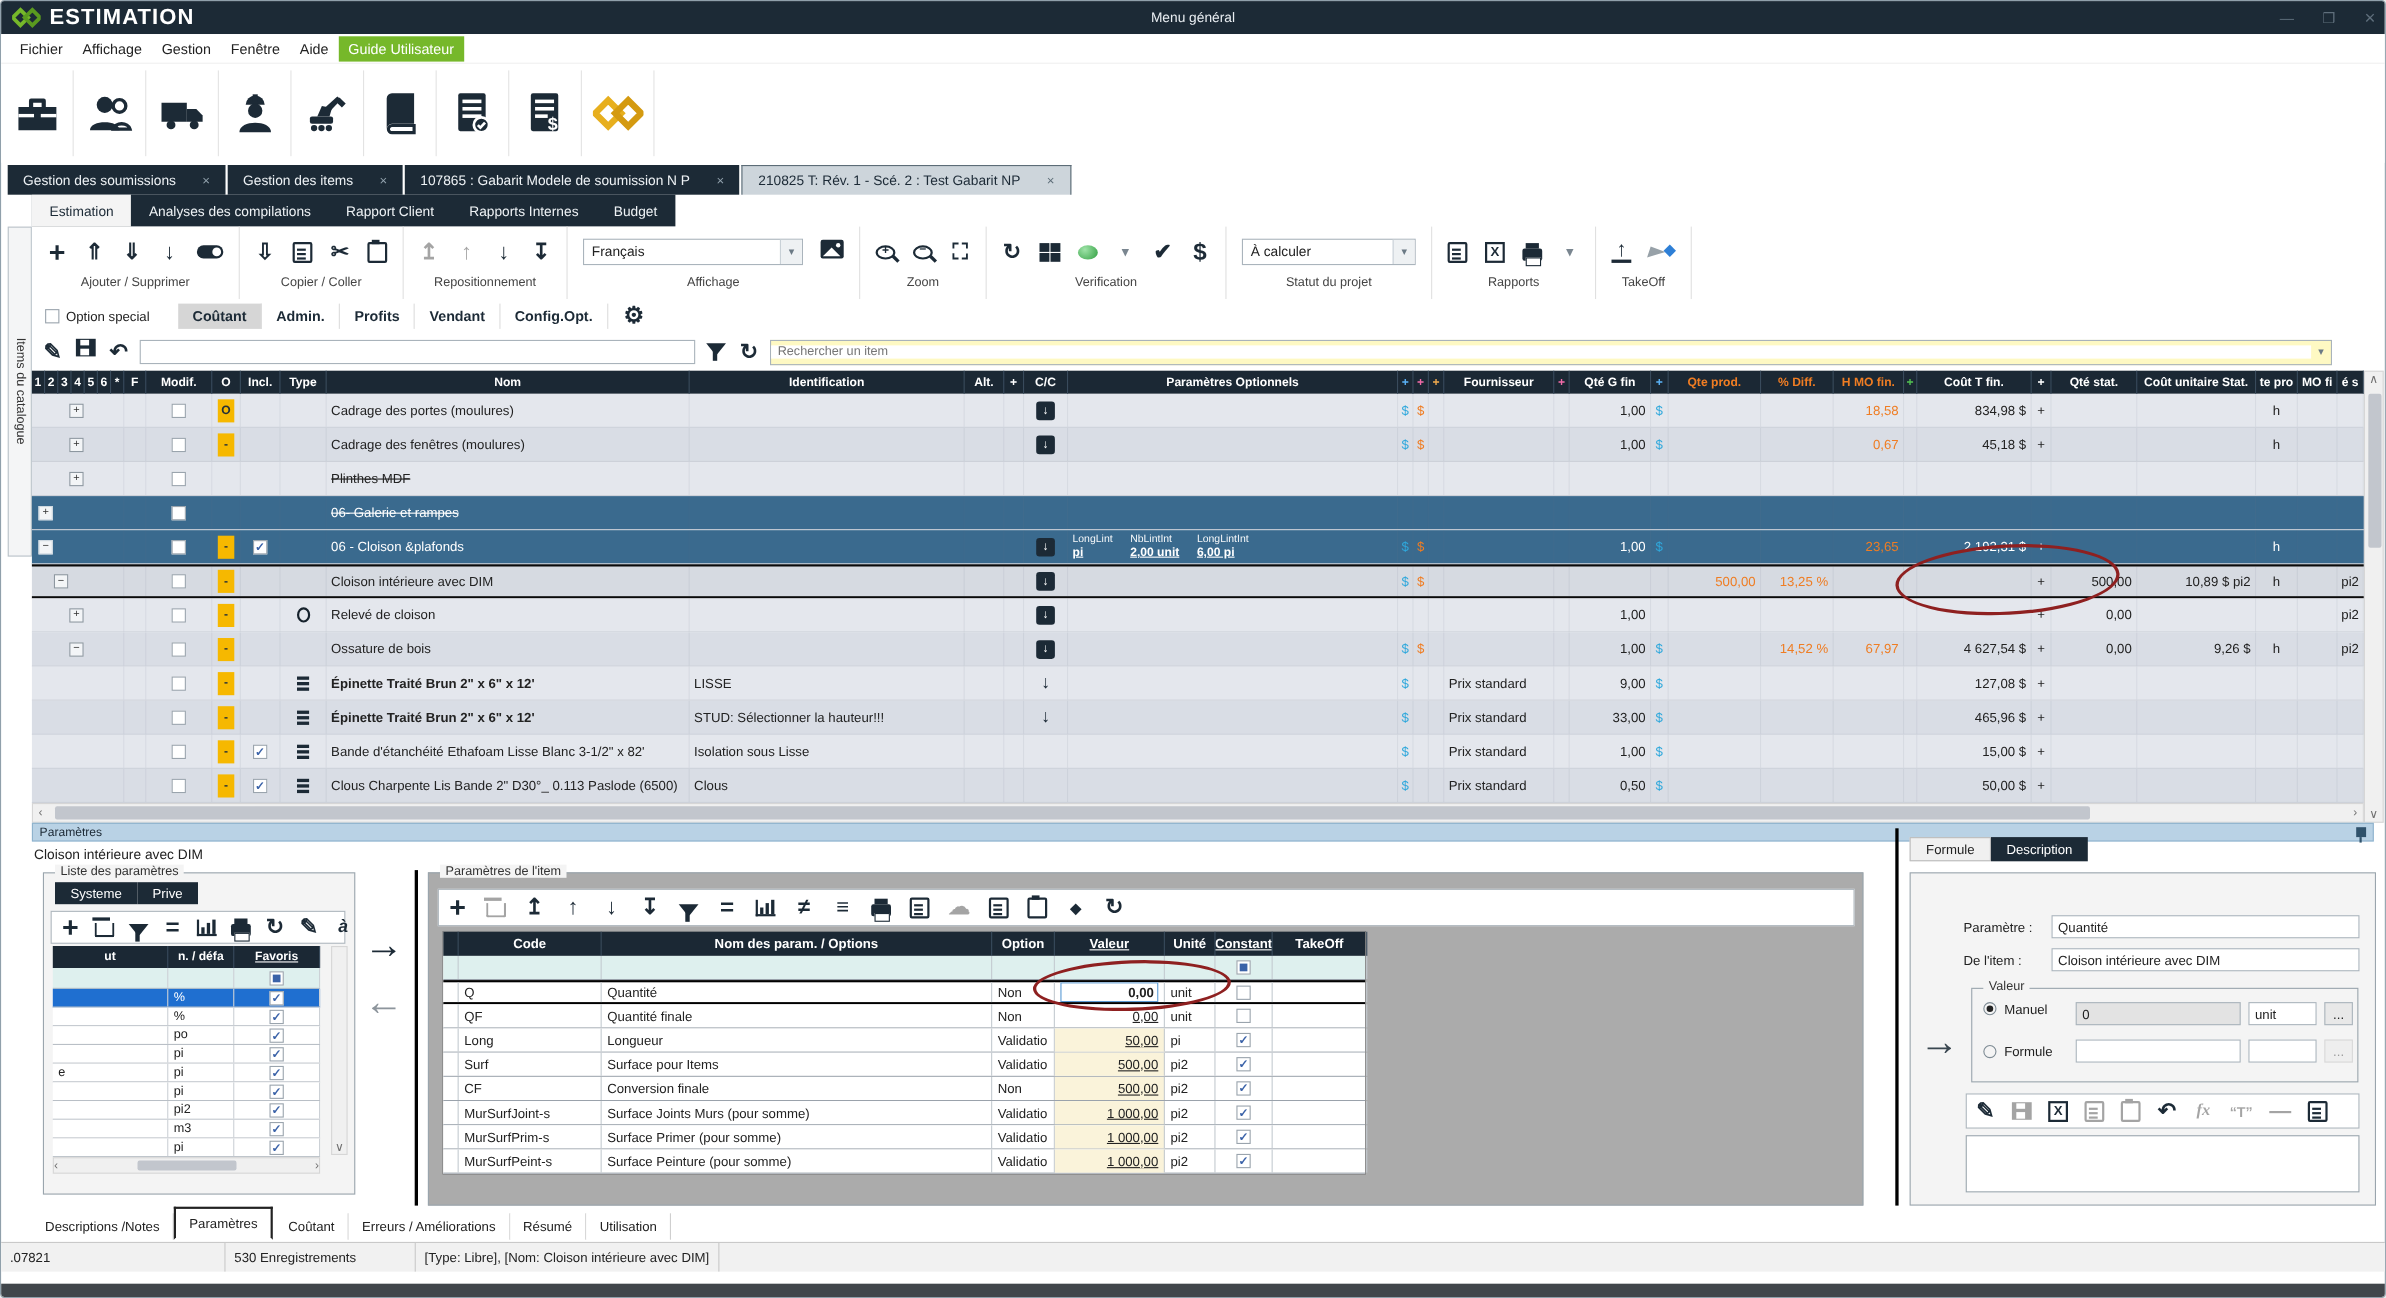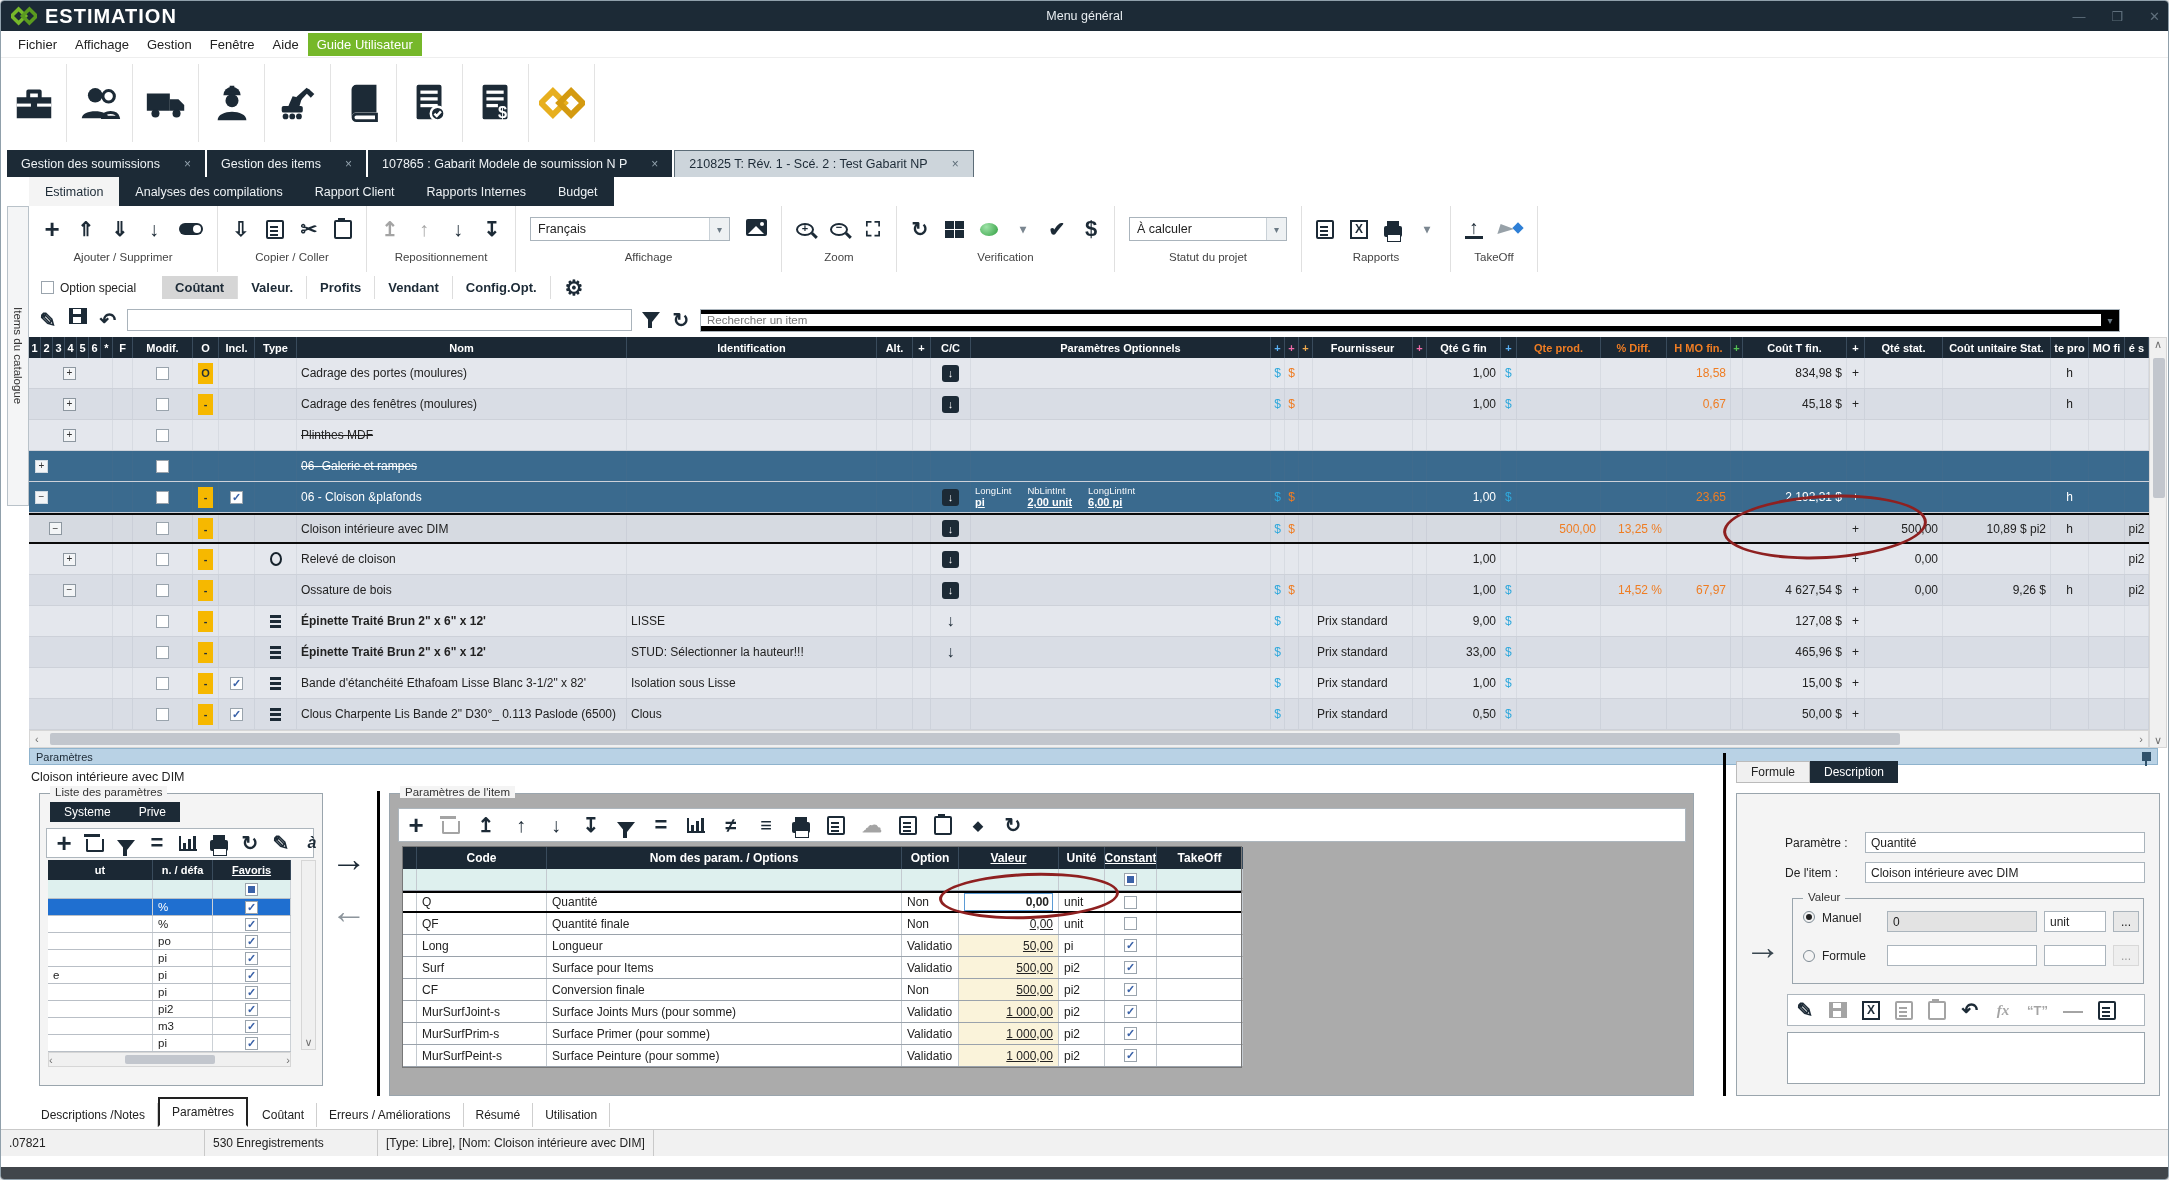--- a/index.html
+++ b/index.html
@@ -40,21 +40,21 @@
   .select .sval{flex:1}
   .select .sarrow{width:20px;height:100%;border-left:1px solid #c9d1d7;background:#eef1f3;display:flex;align-items:center;justify-content:center;color:#6b7a85;font-size:10px}
   
   .bar2{left:28px;top:271px;width:2130px;height:31px;display:flex;align-items:center;background:#fff;gap:4px;padding-left:12px}
   .bar2 .opt{display:flex;align-items:center;gap:6px;font-size:12px;margin-right:22px}
   .b2btn{font-weight:700;font-size:13px;color:#1c2a36;padding:4px 13px;border-right:1px solid #ddd}
   .b2btn.active{background:#d6d6d6}
   
   .searchrow{left:28px;top:302px;width:2130px;height:34px;display:flex;align-items:center;gap:10px;padding-left:10px;background:#fff}
   .inp{border:1px solid #a9b3bb;background:#fff;height:22px;font-size:12px;padding:0 6px}
-  .searchbox{display:flex;align-items:center;border:1px solid #a9b3bb;height:23px;flex:none;width:1420px;background:#000000}
+  .searchbox{display:flex;align-items:center;border:1px solid #a9b3bb;height:23px;flex:none;width:1420px;background:#fef9c3}
   .searchbox input{border:none;outline:none;flex:1;font-size:11.5px;padding:0 6px;font-family:inherit}
   .searchbox .sarrow{width:18px;color:#6b7a85;font-size:10px;text-align:center}
   
   #egrid{left:28px;top:336px;width:2120px}
   .gh{display:flex;height:21px;background:#1b2834;color:#fff}
   .ghc{flex:none;display:flex;align-items:center;justify-content:center;font-size:11px;font-weight:700;border-right:1px solid #394b5c;overflow:hidden;white-space:nowrap}
   .gr{display:flex;height:31px;border-bottom:1px solid #cdd1d9;background:#e4e7ed}
   .gr.alt{background:#d9dde5}
   .gr.sel{background:#3a6a8e;color:#fff}
   .gr.cur{background:#d6dae1;border-top:2px solid #0a0a0a;border-bottom:2px solid #0a0a0a}
@@ -403,21 +403,21 @@
       </div>
   </div>
 
   <div class="bar2 abs">
     <span class="opt">
         <span class="cb"></span>
         <span>Option special</span>
       </span>
     <span id="b2btns" style="display:flex">
         <span class="b2btn active">Coûtant</span>
-        <span class="b2btn">Valeur.</span>
+        <span class="b2btn">Admin.</span>
         <span class="b2btn">Profits</span>
         <span class="b2btn">Vendant</span>
         <span class="b2btn">Config.Opt.</span>
       </span>
     <span class="ic ic-gear" style="margin-left:10px"></span>
   </div>
 
   <div class="searchrow abs">
     <span style="display:flex;gap:12px">
         <span class="ic ic-edit"></span>

